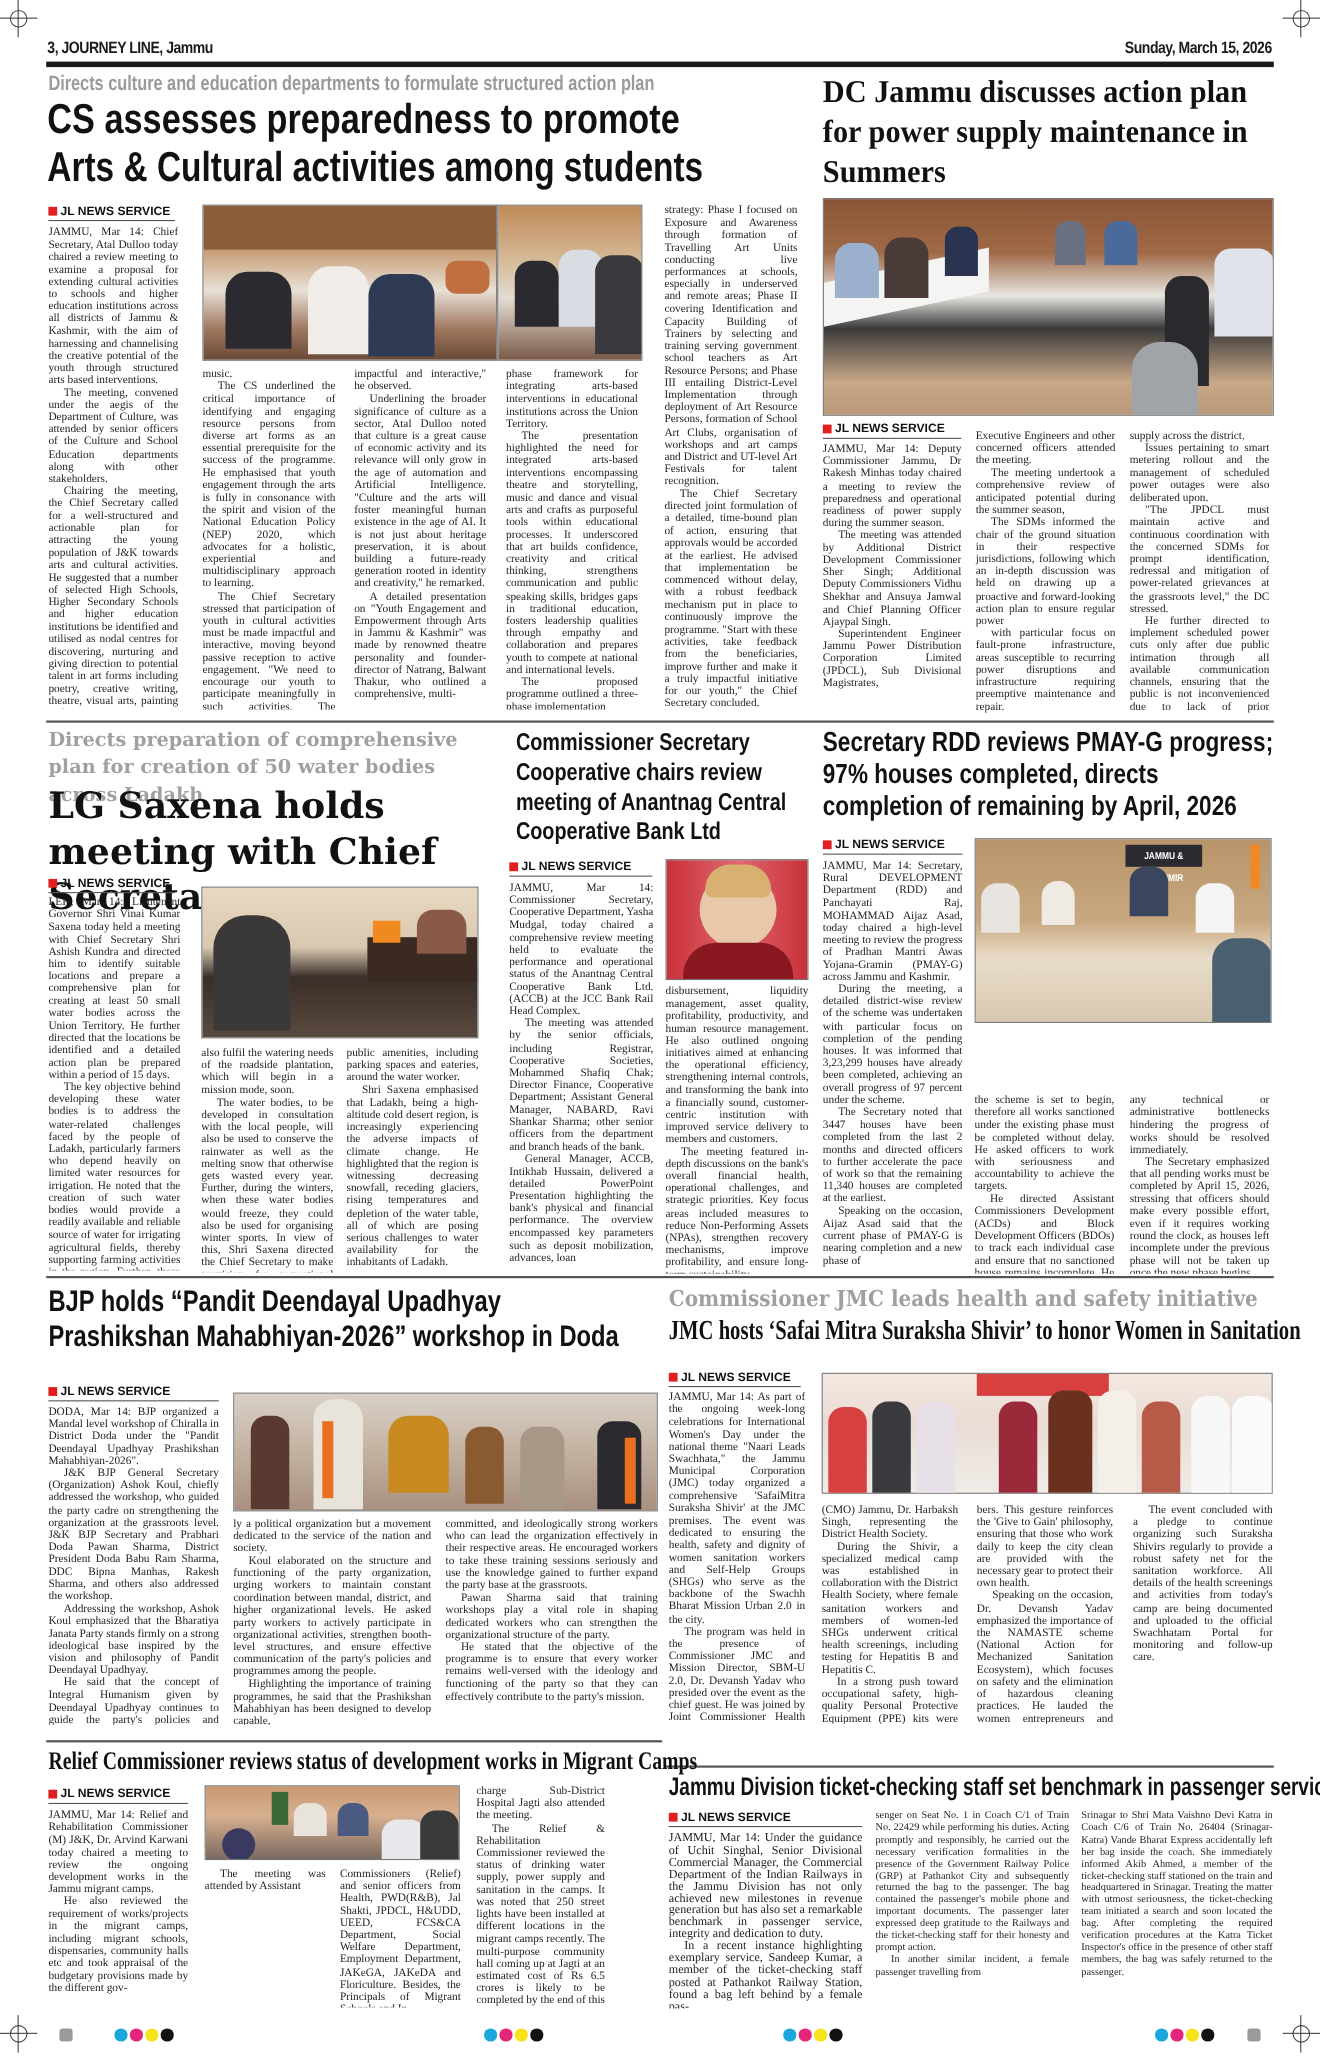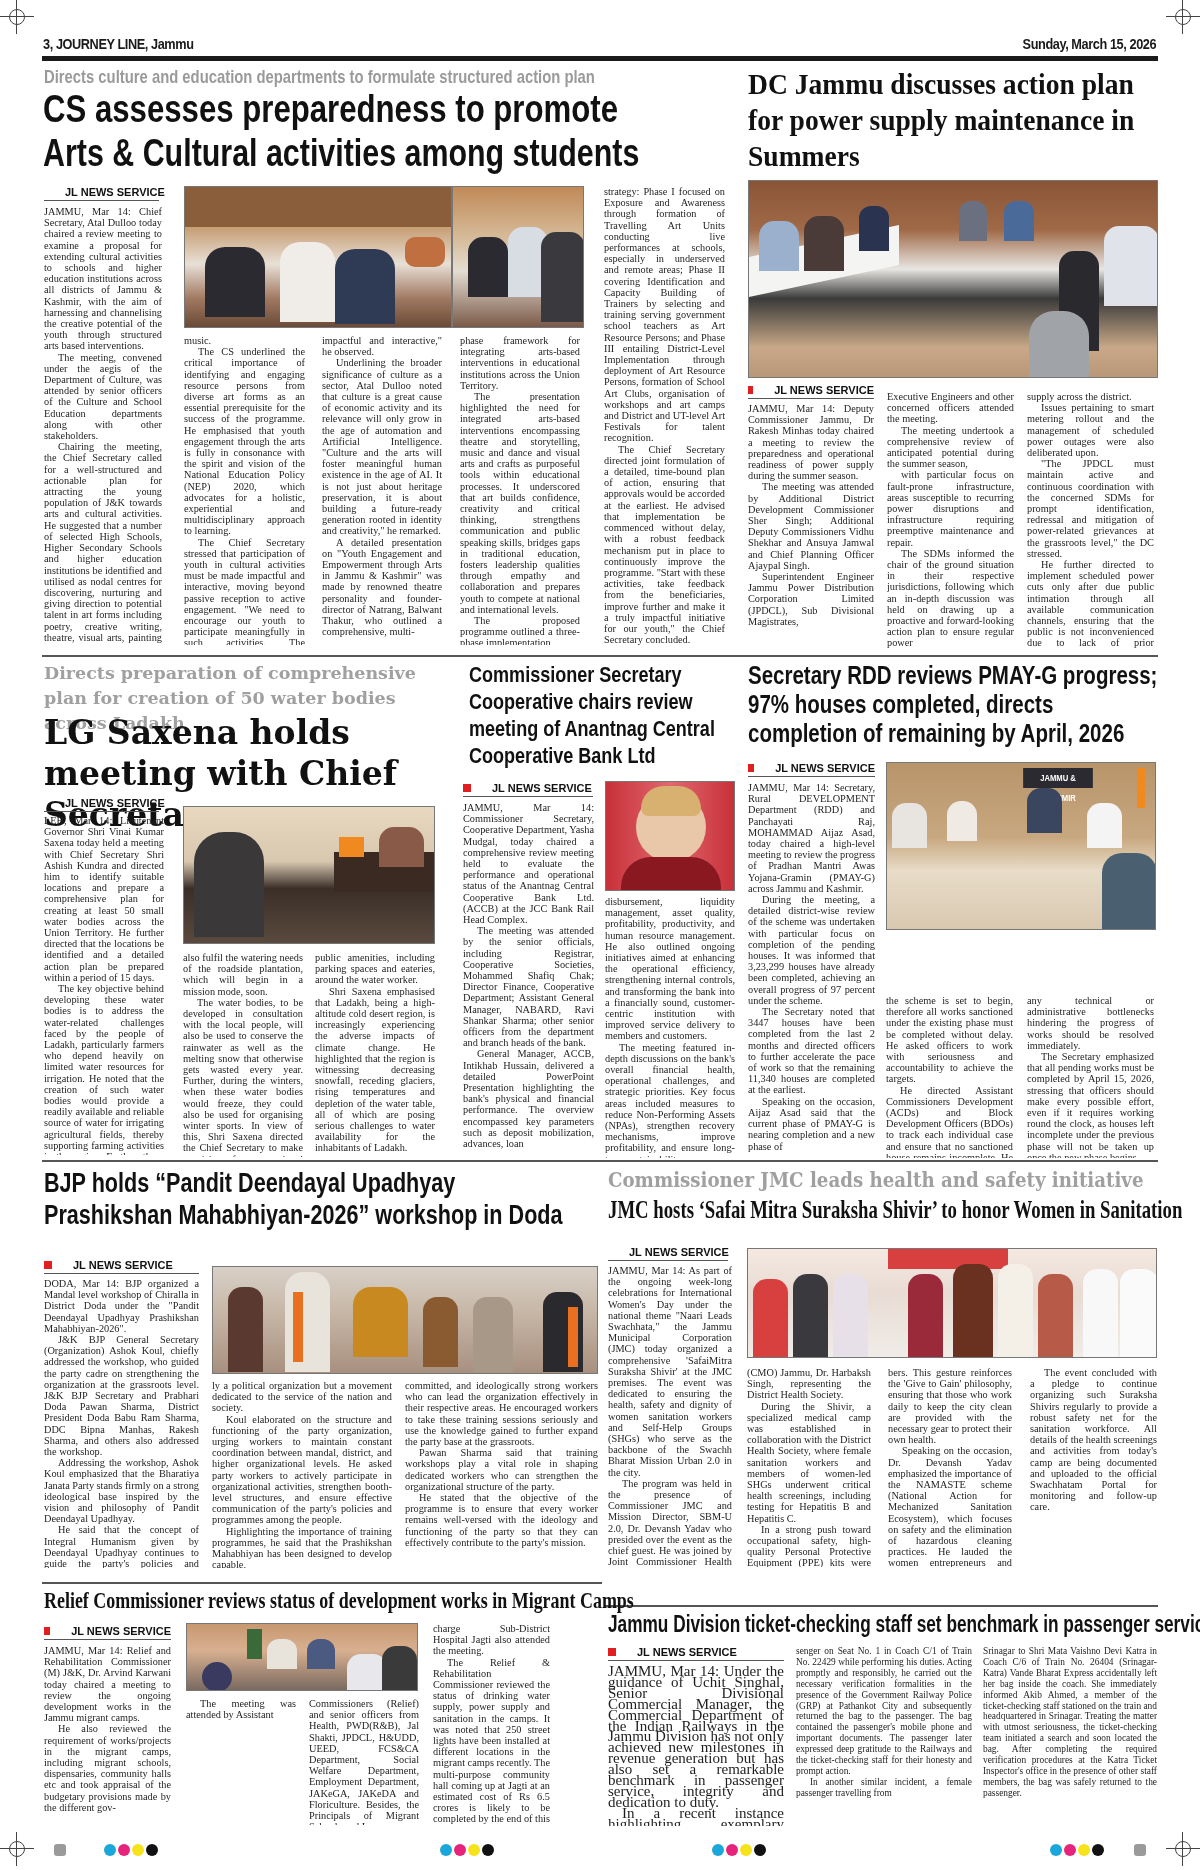--- a/index.html
+++ b/index.html
@@ -6,21 +6,21 @@
 html,body{width:1200px;height:1870px;background:#fff;overflow:hidden}
 body{position:relative;font-family:"DejaVu Serif",serif;color:#1a1a1a}
 .abs{position:absolute}
 .mast{font-family:"Liberation Sans",sans-serif;font-weight:bold;font-size:15px;letter-spacing:-0.5px;transform:scaleX(0.85);transform-origin:left}
 .mast.r{transform-origin:right}
 .rule{background:#1a1a1a}
 .kicker-sans{font-family:"Liberation Sans",sans-serif;font-weight:bold;color:#9a9a9a;transform:scaleX(0.78);transform-origin:left;white-space:nowrap}
 .kicker-serif{font-family:"DejaVu Serif",serif;font-weight:bold;color:#a0a0a0;line-height:1.25}
 .hl-sans{font-family:"Liberation Sans",sans-serif;font-weight:bold;color:#111;transform-origin:left;white-space:nowrap}
 .hl-serif{font-family:"Liberation Serif",serif;font-weight:bold;color:#111;transform-origin:left}
-.byline{font-family:"Liberation Sans",sans-serif;font-weight:bold;font-size:11px;color:#111;border-bottom:1.5px solid #555;padding-bottom:2px;display:flex;align-items:center;gap:21px;white-space:nowrap}
+.byline{font-family:"Liberation Sans",sans-serif;font-weight:bold;font-size:11px;color:#111;border-bottom:1.5px solid #555;padding-bottom:2px;display:flex;align-items:center;gap:3px;white-space:nowrap}
 .byline .sq{width:8px;height:8px;background:#e02020;display:inline-block}
 .body{font-family:"Liberation Serif",serif;font-size:10.3px;line-height:11.2px;text-align:justify;hyphens:auto;overflow:hidden;color:#1e1e1e}
 .body .dl{font-weight:normal}
 .body p{text-indent:14px}
 .body p.first{text-indent:0}
 .photo{overflow:hidden;border:1px solid #777}
 .crop{position:absolute}
 .reg{position:absolute;width:22px;height:22px}
 .reg:before{content:"";position:absolute;left:10px;top:-6px;width:1px;height:34px;background:#444}
 .reg:after{content:"";position:absolute;top:10px;left:-6px;height:1px;width:34px;background:#444}
@@ -112,22 +112,22 @@
     <span>JL NEWS SERVICE</span>
   </div>
 <div class="abs body" style="left:748px;top:403px;width:126px;height:245px">
   <p class="first"><span class="dl">JAMMU, Mar 14:</span> <span>Deputy Commissioner Jammu, Dr Rakesh Minhas today chaired a meeting to review the preparedness and operational readiness of power supply during the summer season.</span></p>
   <p>The meeting was attended by Additional District Development Commissioner Sher Singh; Additional Deputy Commissioners Vidhu Shekhar and Ansuya Jamwal and Chief Planning Officer Ajaypal Singh.</p>
   <p>Superintendent Engineer Jammu Power Distribution Corporation Limited (JPDCL), Sub Divisional Magistrates,</p>
 </div>
 <div class="abs body" style="left:887px;top:391px;width:127px;height:257px">
   <p class="first">Executive Engineers and other concerned officers attended the meeting.</p>
   <p>The meeting undertook a comprehensive review of anticipated potential during the summer season,</p>
+  <p>The SDMs informed the chair of the ground situation in their respective jurisdictions, following which an in-depth discussion was held on drawing up a proactive and forward-looking action plan to ensure regular power</p>
   <p>with particular focus on fault-prone infrastructure, areas susceptible to recurring power disruptions and infrastructure requiring preemptive maintenance and repair.</p>
-  <p>The SDMs informed the chair of the ground situation in their respective jurisdictions, following which an in-depth discussion was held on drawing up a proactive and forward-looking action plan to ensure regular power</p>
 </div>
 <div class="abs body" style="left:1027px;top:391px;width:127px;height:257px">
   <p class="first">supply across the district.</p>
   <p>Issues pertaining to smart metering rollout and the management of scheduled power outages were also deliberated upon.</p>
   <p>"The JPDCL must maintain active and continuous coordination with the concerned SDMs for prompt identification, redressal and mitigation of power-related grievances at the grassroots level," the DC stressed.</p>
   <p>He further directed to implement scheduled power cuts only after due public intimation through all available communication channels, ensuring that the public is not inconvenienced due to lack of prior information.</p>
 </div>
 
 <div class="abs rule" style="left:42px;top:655px;width:1116px;height:2px;background:#555"></div>
 
@@ -304,21 +304,21 @@
 <div class="abs body" style="left:433px;top:1623px;width:117px;height:202px">
   <p class="first">charge Sub-District Hospital Jagti also attended the meeting.</p>
   <p>The Relief &amp; Rehabilitation Commissioner reviewed the status of drinking water supply, power supply and sanitation in the camps. It was noted that 250 street lights have been installed at different locations in the migrant camps recently. The multi-purpose community hall coming up at Jagti at an estimated cost of Rs 6.5 crores is likely to be completed by the end of this month.</p>
 </div>
 
 <div class="abs hl-sans" style="left:608px;top:1611px;font-size:23px;transform:scaleX(0.75)">Jammu Division ticket-checking staff set benchmark in passenger service</div>
 <div class="abs byline" style="left:608px;top:1646px;width:176px">
     <span class="sq" style="background: rgb(224, 32, 32);"></span>
     <span>JL NEWS SERVICE</span>
   </div>
-<div class="abs body" style="left:608px;top:1666px;width:176px;height:160px;font-size:15px;line-height:10.9px">
+<div class="abs body" style="left:608px;top:1666px;width:176px;height:160px;font-size:11px;line-height:10.9px">
   <p class="first"><span class="dl">JAMMU, Mar 14:</span> <span>Under the guidance of Uchit Singhal, Senior Divisional Commercial Manager, the Commercial Department of the Indian Railways in the Jammu Division has not only achieved new milestones in revenue generation but has also set a remarkable benchmark in passenger service, integrity and dedication to duty.</span></p>
   <p>In a recent instance highlighting exemplary service, Sandeep Kumar, a member of the ticket-checking staff posted at Pathankot Railway Station, found a bag left behind by a female pas-</p>
 </div>
 <div class="abs body" style="left:796px;top:1646px;width:176px;height:180px;font-size:9.4px;line-height:10.9px">
   <p class="first">senger on Seat No. 1 in Coach C/1 of Train No. 22429 while performing his duties. Acting promptly and responsibly, he carried out the necessary verification formalities in the presence of the Government Railway Police (GRP) at Pathankot City and subsequently returned the bag to the passenger. The bag contained the passenger's mobile phone and important documents. The passenger later expressed deep gratitude to the Railways and the ticket-checking staff for their honesty and prompt action.</p>
   <p>In another similar incident, a female passenger travelling from</p>
 </div>
 <div class="abs body" style="left:983px;top:1646px;width:174px;height:180px;font-size:9.4px;line-height:10.9px">
   <p class="first">Srinagar to Shri Mata Vaishno Devi Katra in Coach C/6 of Train No. 26404 (Srinagar-Katra) Vande Bharat Express accidentally left her bag inside the coach. She immediately informed Akib Ahmed, a member of the ticket-checking staff stationed on the train and headquartered in Srinagar. Treating the matter with utmost seriousness, the ticket-checking team initiated a search and soon located the bag. After completing the required verification procedures at the Katra Ticket Inspector's office in the presence of other staff members, the bag was safely returned to the passenger.</p>
 </div>

